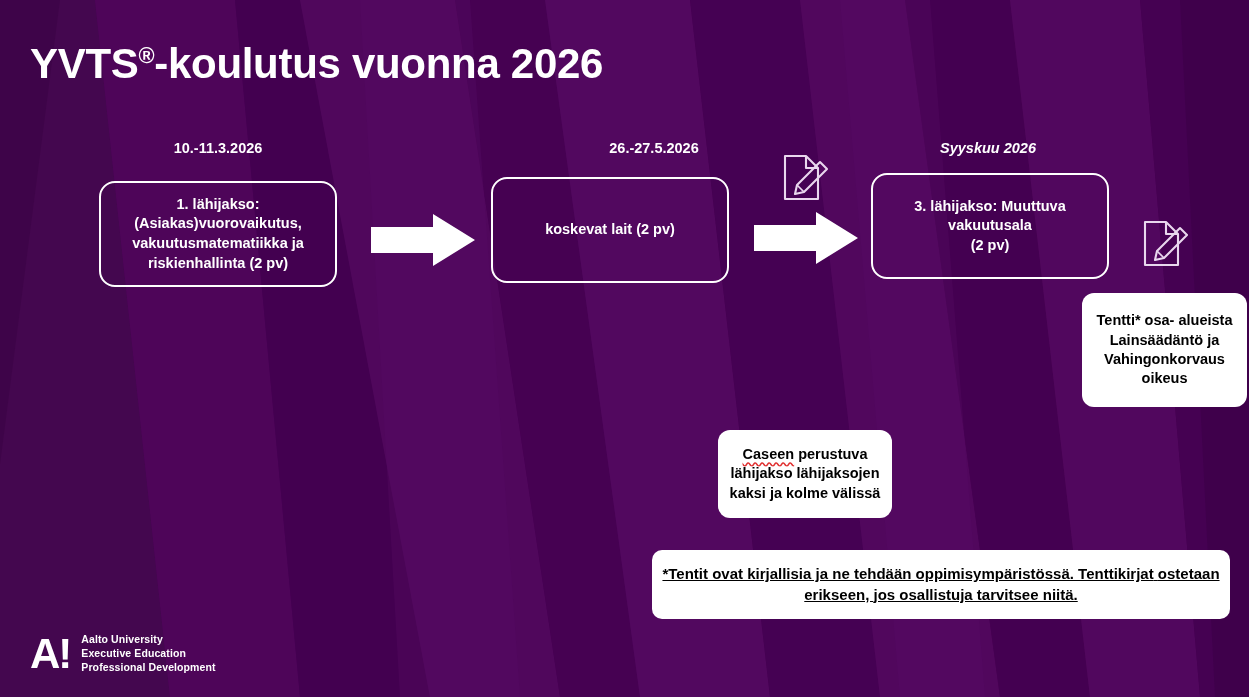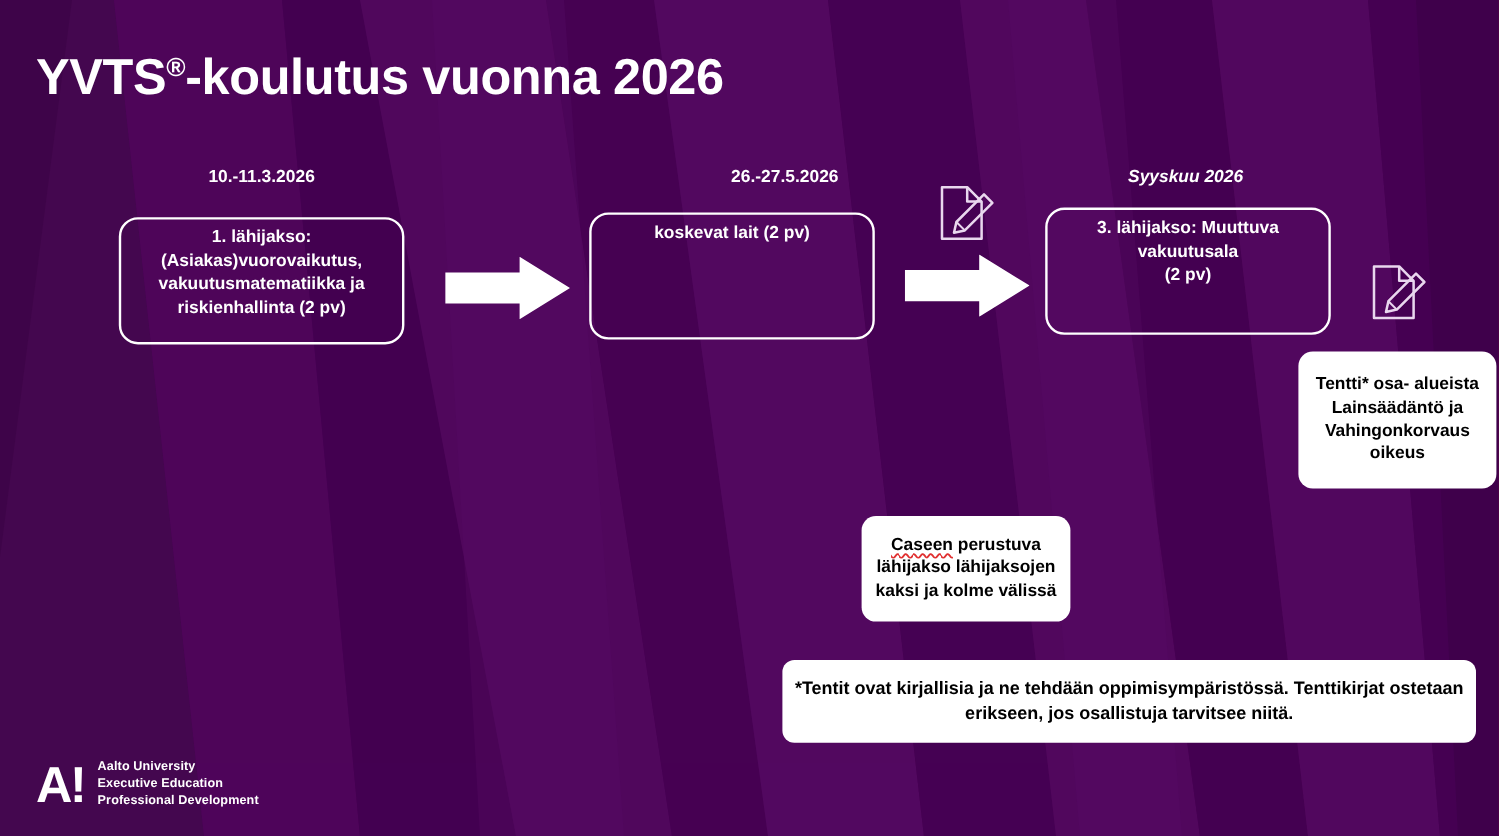--- a/index.html
+++ b/index.html
@@ -8,21 +8,21 @@
     background: #3f0047;
   }
   body {
     font-family: "Liberation Sans", sans-serif;
   }
   #slide {
     position: relative;
     width: 1249px;
     height: 697px;
     overflow: hidden;
-    background: #b91c1c;
+    background: #0f766e;
   }
   #bg-pattern {
     position: absolute;
     inset: 0;
     width: 100%;
     height: 100%;
     display: block;
   }
   .layer {
     position: absolute;
@@ -62,20 +62,21 @@
     position: absolute;
     box-sizing: border-box;
     border: 2.5px solid #ffffff;
     border-radius: 16px;
     color: #ffffff;
     font-size: 14.5px;
     font-weight: bold;
     line-height: 1.35;
     text-align: center;
     display: flex;
+    align-items: center;
     justify-content: center;
     padding: 6px 24px;
     background: transparent;
   }
   .stage-box span { display: block; }
 
   
   .flow-arrow {
     position: absolute;
   }
@@ -232,21 +233,21 @@
 
     <div class="callout" style="left:718px; top:430px; width:174px; height:88px;">
       <div>
         <span><span class="spellcheck">Caseen</span><span> perustuva</span></span>
         <span>lähijakso</span>
         <span>lähijaksojen kaksi</span>
         <span>ja kolme välissä</span>
       </div>
     </div>
 
-    <div class="callout note" style="left:652px; top:550px; width:578px; height:69px;">
+    <div class="callout note" style="left:652px; top:550px; width:578px; height:69px;text-decoration:underline;">
       <div>
         <span>*Tentit ovat kirjallisia ja ne tehdään oppimisympäristössä.  Tenttikirjat</span>
         <span>ostetaan erikseen, jos osallistuja tarvitsee niitä.</span>
       </div>
     </div>
 
     <div id="aalto-logo">
       <div id="aalto-mark">A!</div>
       <div id="aalto-wordmark">
         <div>Aalto University</div>

